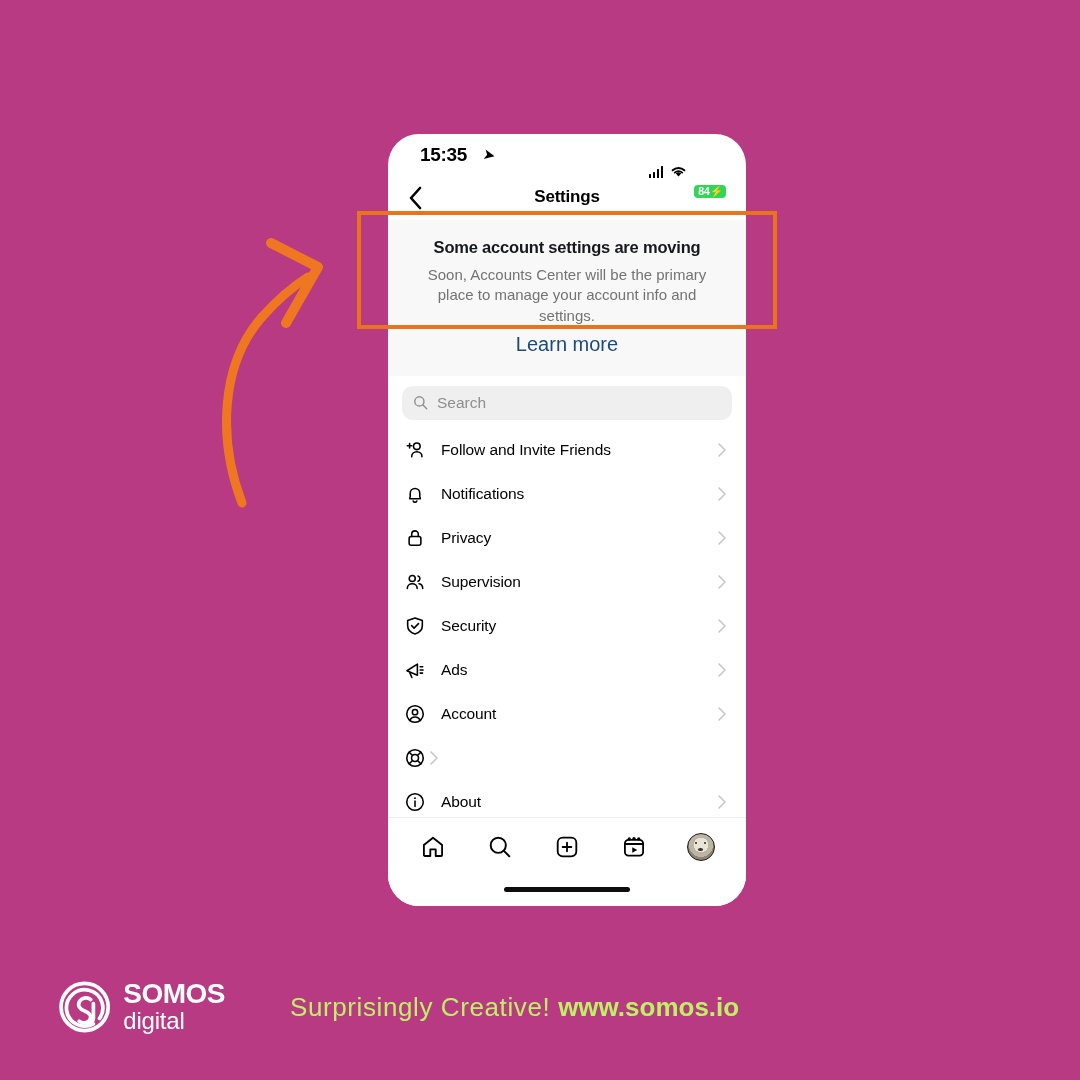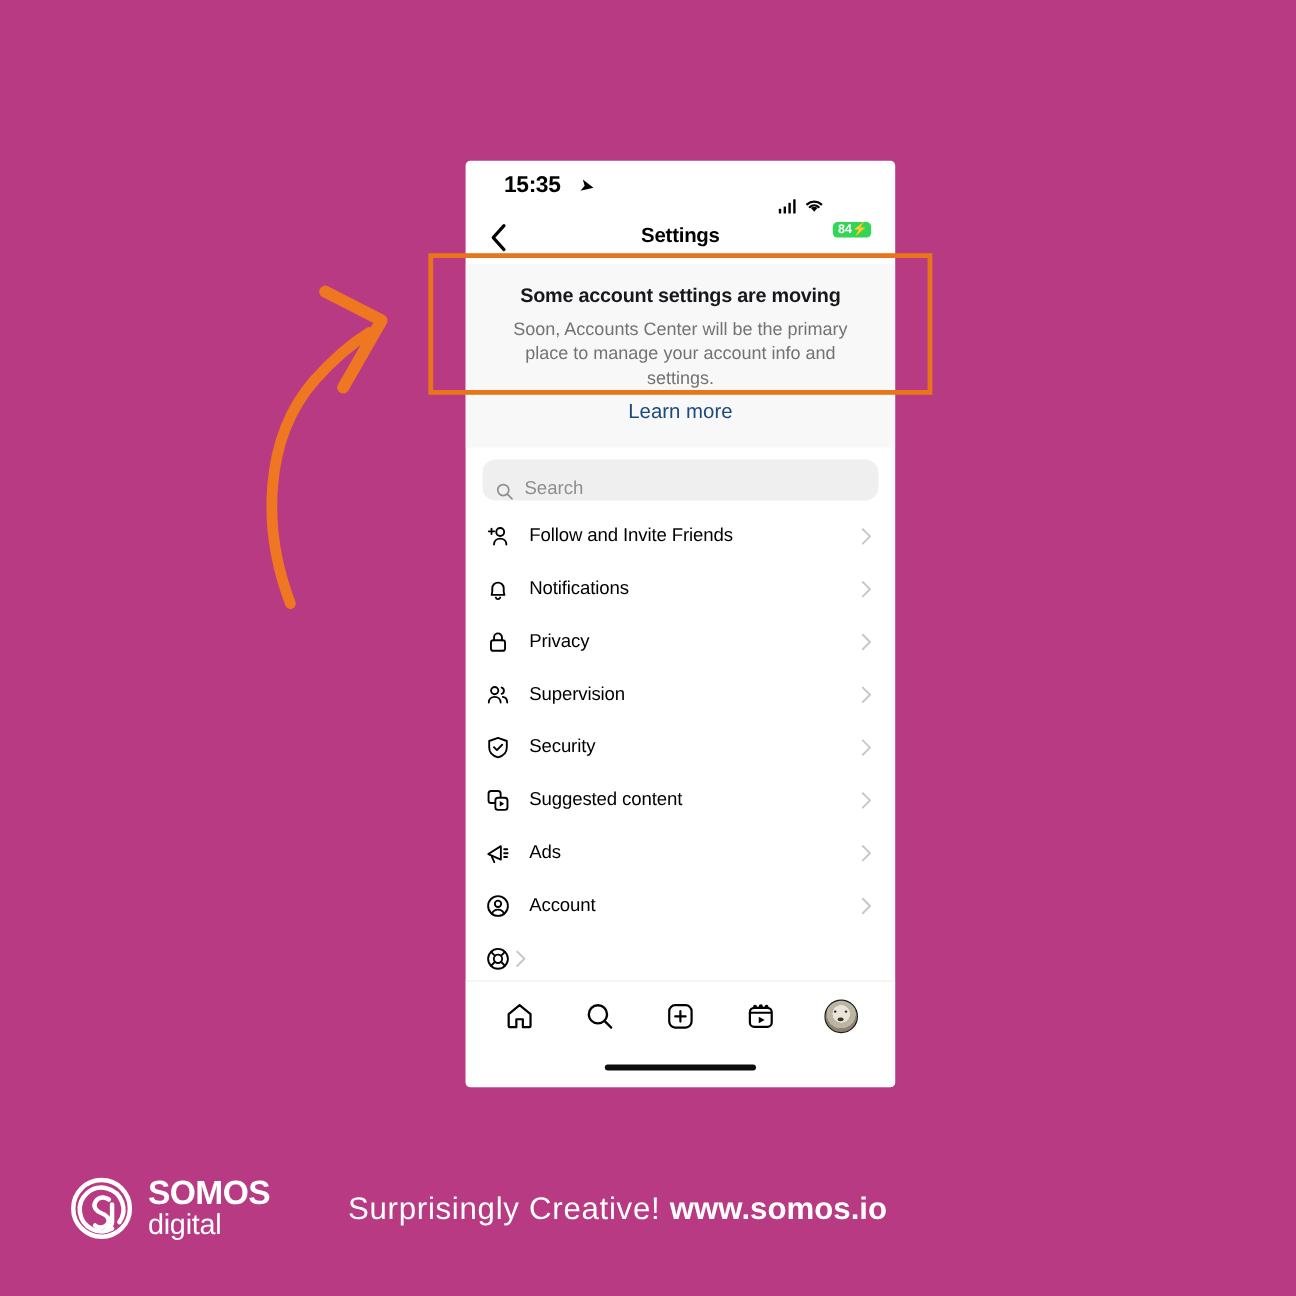--- a/index.html
+++ b/index.html
@@ -16,21 +16,21 @@
   }
 
   
   #phone {
     position: absolute;
     left: 388px;
     top: 134px;
     width: 358px;
     height: 772px;
     background: #ffffff;
-    border-radius: 4px;
+    border-radius: 31px;
     overflow: hidden;
   }
 
   
   #statusbar {
     height: 44px;
     position: relative;
   }
   #clock {
     position: absolute;
@@ -114,34 +114,34 @@
     color: #16181c;
     margin-bottom: 8px;
     letter-spacing: -0.2px;
   }
   #banner-body {
     font-size: 15px;
     color: #737373;
     line-height: 1.35;
   }
   #banner-link {
-    font-size: 17px;
+    font-size: 20px;
     color: #1c4a7a;
     margin-top: 7px;
     cursor: pointer;
   }
 
   
   #search-wrap { padding: 10px 14px 6px; }
   #search-field {
     background: #efefef;
     border-radius: 11px;
     height: 34px;
     display: flex;
-    align-items: flex-end;
+    align-items: center;
     padding: 0 11px;
     gap: 9px;
   }
   #search-placeholder {
     color: #8e8e8e;
     font-size: 15.5px;
   }
 
   
   #settings-list { padding: 2px 0 0; }
@@ -260,21 +260,21 @@
   #logo-digital {
     color: #fff;
     font-size: 24px;
     line-height: 1.05;
     letter-spacing: -0.2px;
   }
   #footer-tagline {
     position: absolute;
     left: 290px;
     top: 992px;
-    color: #ffffff;
+    color: #bef264;
     font-size: 26px;
     letter-spacing: 0.6px;
     white-space: nowrap;
   }
   #footer-tagline b { font-weight: bold; letter-spacing: 0; }
 </style>
 </head>
 <body>
 
 <div id="phone">
@@ -386,33 +386,20 @@
           <path d="M12 3.2 20 6v5.8c0 4.6-3.2 7.6-8 9-4.8-1.4-8-4.4-8-9V6z" stroke="#000" stroke-width="1.7" fill="none" stroke-linejoin="round"></path>
           <path d="M8.3 11.6 11 14.3l4.8-4.9" stroke="#000" stroke-width="1.7" fill="none" stroke-linecap="round" stroke-linejoin="round"></path>
         </svg>
       </span>
       <span class="row-label">Security</span>
       <svg class="row-chevron" viewBox="0 0 12 16">
           <path d="M3 2 L9 8 L3 14" stroke="#c7c7c7" stroke-width="1.6" fill="none" stroke-linecap="round" stroke-linejoin="round"></path>
         </svg>
     </div>
 
-    <div class="row">
-      <span class="row-icon">
-        <svg width="22" height="22" viewBox="0 0 24 24">
-          <rect x="3.4" y="3.4" width="11" height="11" rx="2.4" stroke="#000" stroke-width="1.7" fill="none"></rect>
-          <rect x="9.6" y="9.6" width="11" height="11" rx="2.4" stroke="#000" stroke-width="1.7" fill="#fff"></rect>
-          <path d="M13.6 12.6 17.6 15.1 13.6 17.6z" fill="#000"></path>
-        </svg>
-      </span>
-      <span class="row-label">Suggested content</span>
-      <svg class="row-chevron" viewBox="0 0 12 16">
-          <path d="M3 2 L9 8 L3 14" stroke="#c7c7c7" stroke-width="1.6" fill="none" stroke-linecap="round" stroke-linejoin="round"></path>
-        </svg>
-    </div>
 
     <div class="row">
       <span class="row-icon">
         <svg width="22" height="22" viewBox="0 0 24 24">
           <path d="M3.2 12.8 14.6 5.6v12.2z" stroke="#000" stroke-width="1.7" fill="none" stroke-linejoin="round"></path>
           <path d="M6.4 15.2 8.6 20.2" stroke="#000" stroke-width="1.7" stroke-linecap="round"></path>
           <path d="M17.6 8.4h2.8M17.6 12h3.2M17.6 15.4h2.6" stroke="#000" stroke-width="1.7" stroke-linecap="round"></path>
         </svg>
       </span>
       <span class="row-label">Ads</span>

